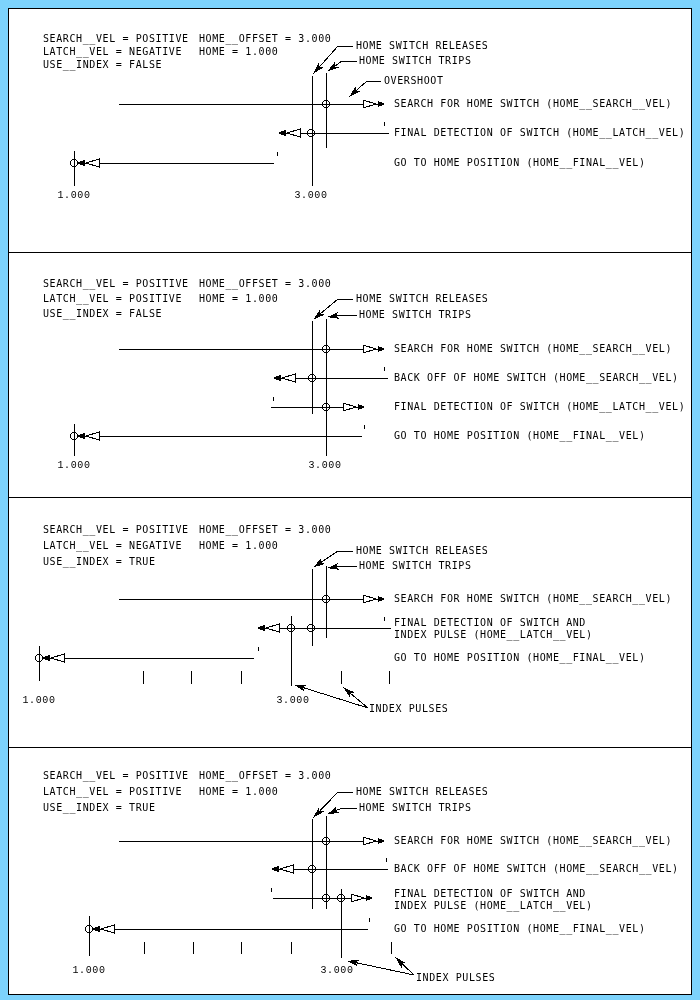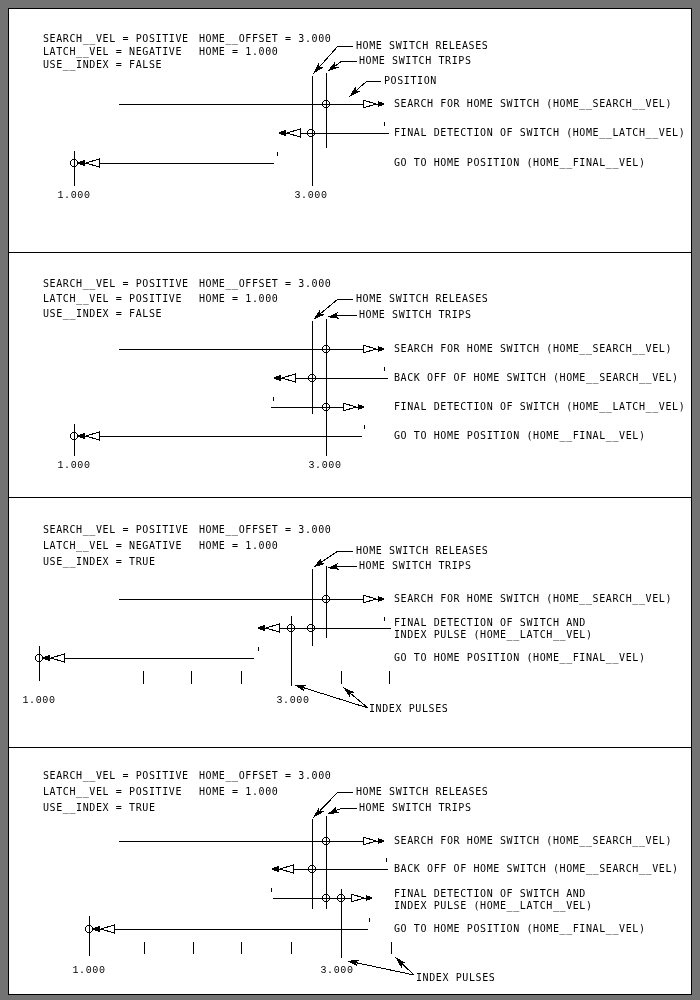--- a/index.html
+++ b/index.html
@@ -1,16 +1,16 @@
 <!DOCTYPE html>
 <html><head>
 <meta charset="utf-8">
 <style>
   html,body{margin:0;padding:0;background:#fff;}
-  #stage{position:relative;width:700px;height:1000px;background:#737373;
+  #stage{position:relative;width:700px;height:1000px;background:#7dd3fc;
          font-family:"DejaVu Sans Mono",monospace;color:#000;overflow:hidden;}
   .panel{position:absolute;left:8px;width:682px;border:1px solid #000;background:#fff;}
   .panel svg{position:absolute;left:0;top:0;}
   .t{position:absolute;font-size:10px;letter-spacing:0.6px;white-space:nowrap;color:#000;line-height:12px;}
   .ctr{transform:translateX(-50%);font-family:Liberation Mono, monospace;}
   svg path, svg circle, svg line{shape-rendering:crispEdges;}
   svg .diag{shape-rendering:auto;}
 </style>
 </head>
 <body>
@@ -62,21 +62,21 @@
     <path d="M65,142 V177" fill="none"></path>
   </g>
  </svg>
  <div class="t" style="left:34px;top:24px">SEARCH__VEL = POSITIVE</div>
  <div class="t" style="left:34px;top:37px">LATCH__VEL = NEGATIVE</div>
  <div class="t" style="left:34px;top:50px">USE__INDEX = FALSE</div>
  <div class="t" style="left:190px;top:24px">HOME__OFFSET = 3.000</div>
  <div class="t" style="left:190px;top:37px">HOME = 1.000</div>
  <div class="t" style="left:347px;top:31px">HOME SWITCH RELEASES</div>
  <div class="t" style="left:350px;top:46px">HOME SWITCH TRIPS</div>
- <div class="t" style="left:375px;top:66px">POSITION</div>
+ <div class="t" style="left:375px;top:66px">OVERSHOOT</div>
  <div class="t" style="left:385px;top:89px">SEARCH FOR HOME SWITCH (HOME__SEARCH__VEL)</div>
  <div class="t" style="left:385px;top:118px">FINAL DETECTION OF SWITCH (HOME__LATCH__VEL)</div>
  <div class="t" style="left:385px;top:148px">GO TO HOME POSITION (HOME__FINAL__VEL)</div>
  <div class="t ctr" style="left:65px;top:181px">1.000</div>
  <div class="t ctr" style="left:302px;top:181px">3.000</div>
 </div>
 
 
 <div class="panel" style="top:252px;height:246px;">
  <svg width="680" height="244">

